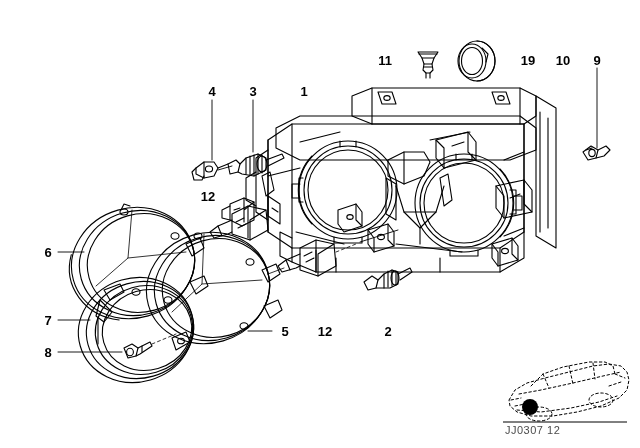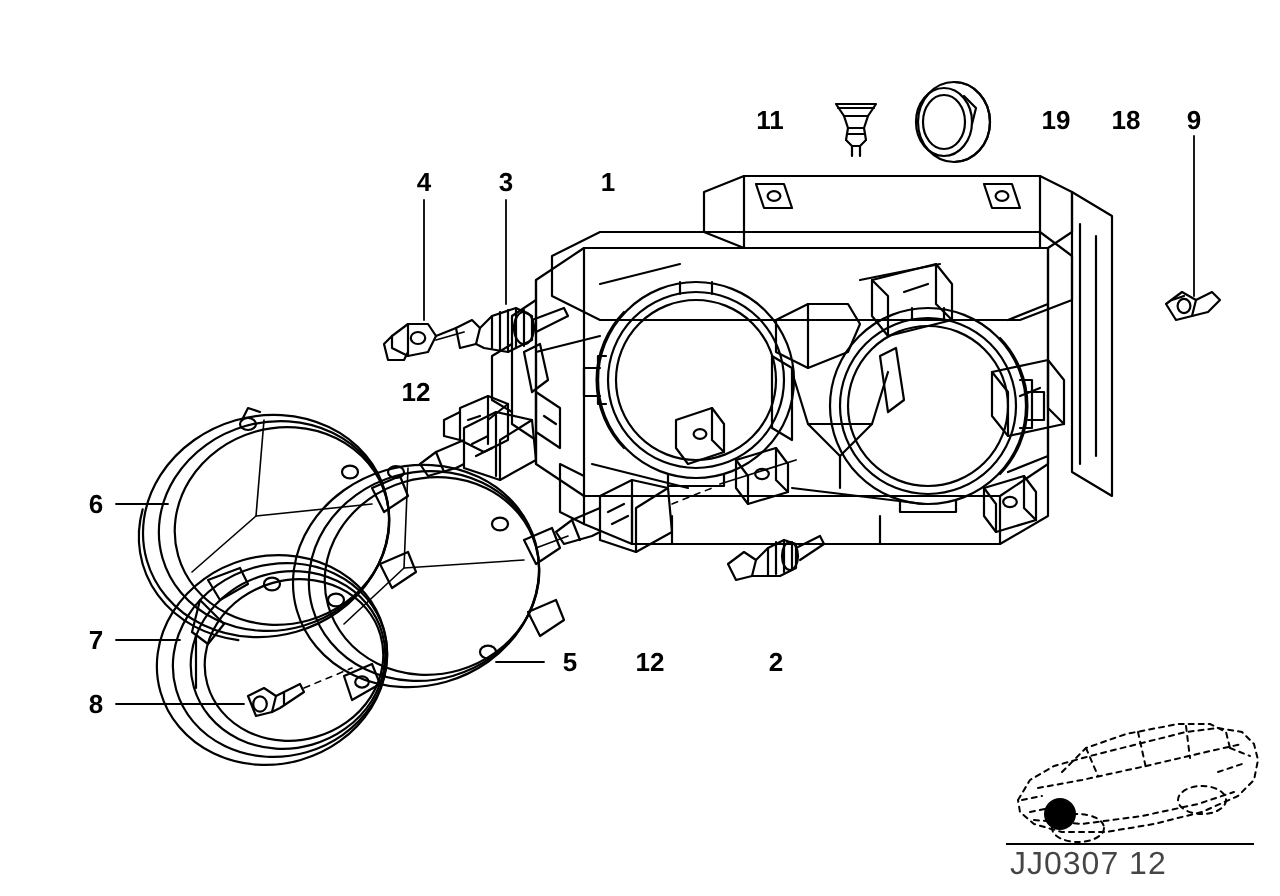--- a/index.html
+++ b/index.html
@@ -48,21 +48,21 @@
     left: 0;
     top: 0;
     width: 136px;
     height: 92px;
   }
   #locator-caption {
     position: absolute;
     left: 8px;
     top: 72px;
     font-family: "Liberation Sans", sans-serif;
-    font-size: 16px;
+    font-size: 11px;
     letter-spacing: 0.5px;
     color: #111111;
     opacity: 0.78;
     white-space: nowrap;
   }
 </style>
 </head>
 <body>
 
 <div id="diagram-root">
@@ -271,21 +271,21 @@
 
       <path d="M58 352 L122 352" stroke-width="0.9"></path>
 
       <path d="M272 331 L248 331" stroke-width="0.9"></path>
 
     </g>
   </svg>
 
   <div class="callout" style="left:385px; top:60px;">11</div>
   <div class="callout" style="left:528px; top:60px;">19</div>
-  <div class="callout" style="left:563px; top:60px;">18</div>
+  <div class="callout" style="left:563px; top:60px;">10</div>
   <div class="callout" style="left:597px; top:60px;">9</div>
   <div class="callout" style="left:212px; top:91px;">4</div>
   <div class="callout" style="left:253px; top:91px;">3</div>
   <div class="callout" style="left:304px; top:91px;">1</div>
   <div class="callout" style="left:208px; top:196px;">12</div>
   <div class="callout" style="left:48px;  top:252px;">6</div>
   <div class="callout" style="left:48px;  top:320px;">7</div>
   <div class="callout" style="left:48px;  top:352px;">8</div>
   <div class="callout" style="left:285px; top:331px;">5</div>
   <div class="callout" style="left:325px; top:331px;">12</div>

